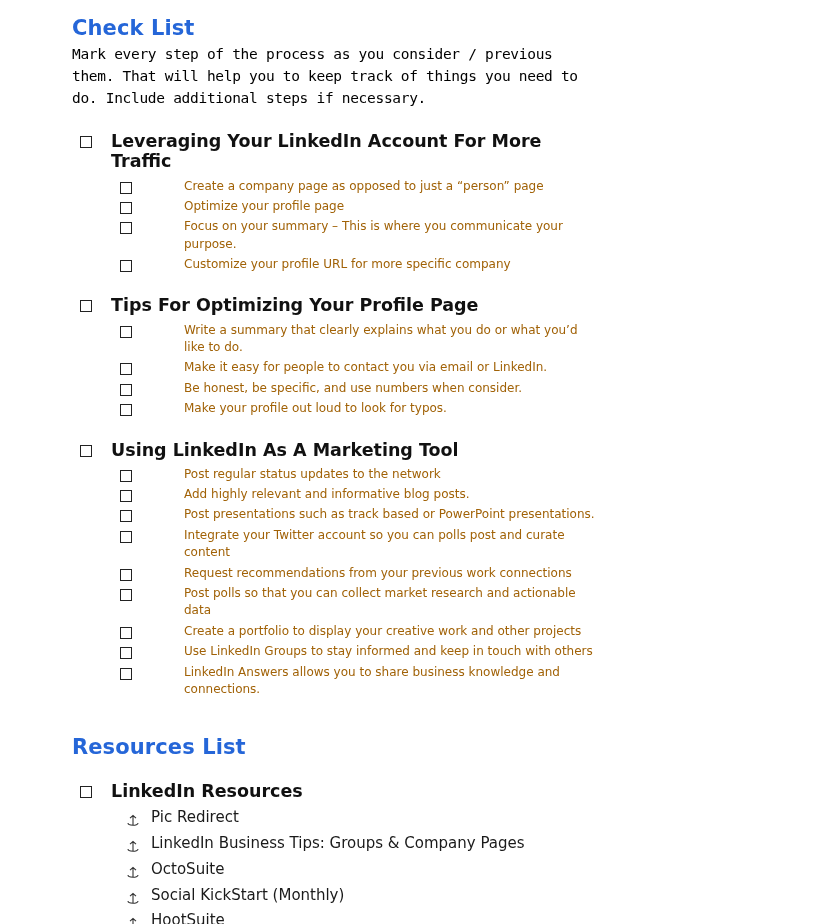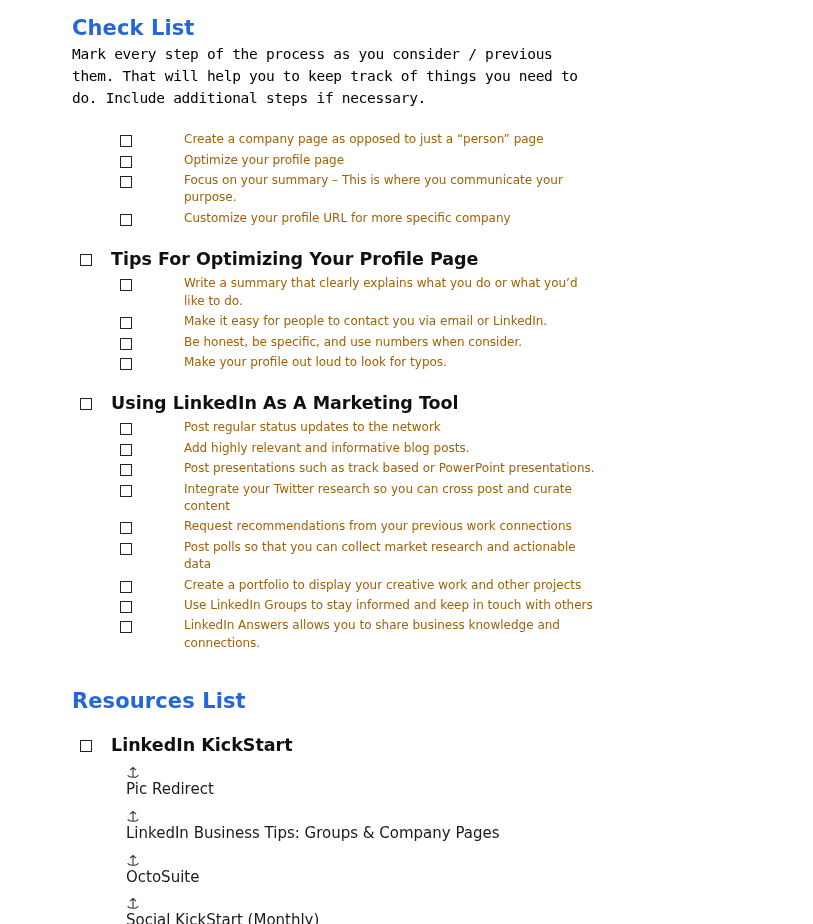--- a/index.html
+++ b/index.html
@@ -85,23 +85,22 @@
     line-height: 1.45;
     color: #a16207;
     margin-left: 44px;
   }
   .res-items {
     margin-top: 6px;
     margin-left: 54px;
   }
   .res-item {
     display: flex;
-    align-items: flex-start;
+    align-items: center;
     margin-bottom: 4px;
-    flex-direction: column;
   }
   .bullet-icon {
     flex: 0 0 auto;
     width: 14px;
     height: 14px;
     margin-top: 4px;
     margin-right: 11px;
     color: #333;
     display: inline-block;
   }
@@ -116,20 +115,24 @@
 </head>
 <body>
 
 <div class="page">
   <div class="content">
 
     <h1 class="section-title">Check List</h1>
     <p class="intro">Mark every step of the process as you consider / previous them.  That will help you to keep track of things you need to do.  Include additional steps if necessary.</p>
 
     <div class="group">
+      <div class="group-header">
+        <span class="cb"></span>
+        <span class="group-title">Leveraging Your LinkedIn Account For More Traffic</span>
+      </div>
       <div class="items">
         <div class="item">
           <span class="cb"></span>
           <span class="item-label">Create a company page as opposed to just a “person” page</span>
         </div>
         <div class="item">
           <span class="cb"></span>
           <span class="item-label">Optimize your profile page</span>
         </div>
         <div class="item">
@@ -181,21 +184,21 @@
         <div class="item">
           <span class="cb"></span>
           <span class="item-label">Add highly relevant and informative blog posts.</span>
         </div>
         <div class="item">
           <span class="cb"></span>
           <span class="item-label">Post presentations such as track based or PowerPoint presentations.</span>
         </div>
         <div class="item">
           <span class="cb"></span>
-          <span class="item-label">Integrate your Twitter research so you can cross post and curate content</span>
+          <span class="item-label">Integrate your Twitter account so you can polls post and curate content</span>
         </div>
         <div class="item">
           <span class="cb"></span>
           <span class="item-label">Request recommendations from your previous work connections</span>
         </div>
         <div class="item">
           <span class="cb"></span>
           <span class="item-label">Post polls so that you can collect market research and actionable data</span>
         </div>
         <div class="item">
@@ -213,21 +216,21 @@
       </div>
     </div>
 
     <div class="spacer-lg"></div>
 
     <h1 class="section-title resources-title">Resources List</h1>
 
     <div class="group">
       <div class="group-header">
         <span class="cb"></span>
-        <span class="group-title">LinkedIn KickStart</span>
+        <span class="group-title">LinkedIn Resources</span>
       </div>
       <div class="res-items">
         <div class="res-item">
           <span class="bullet-icon">
             <svg width="14" height="14" viewBox="0 0 14 14">
                 <path d="M7 1.5 L7 11.5 M4 4.2 L7 1.5 L10 4.2 M2 9 C2 12, 12 12, 12 9" fill="none" stroke="#333" stroke-width="1.1"></path>
               </svg>
           </span>
           <span class="res-label">Pic Redirect</span>
         </div>

